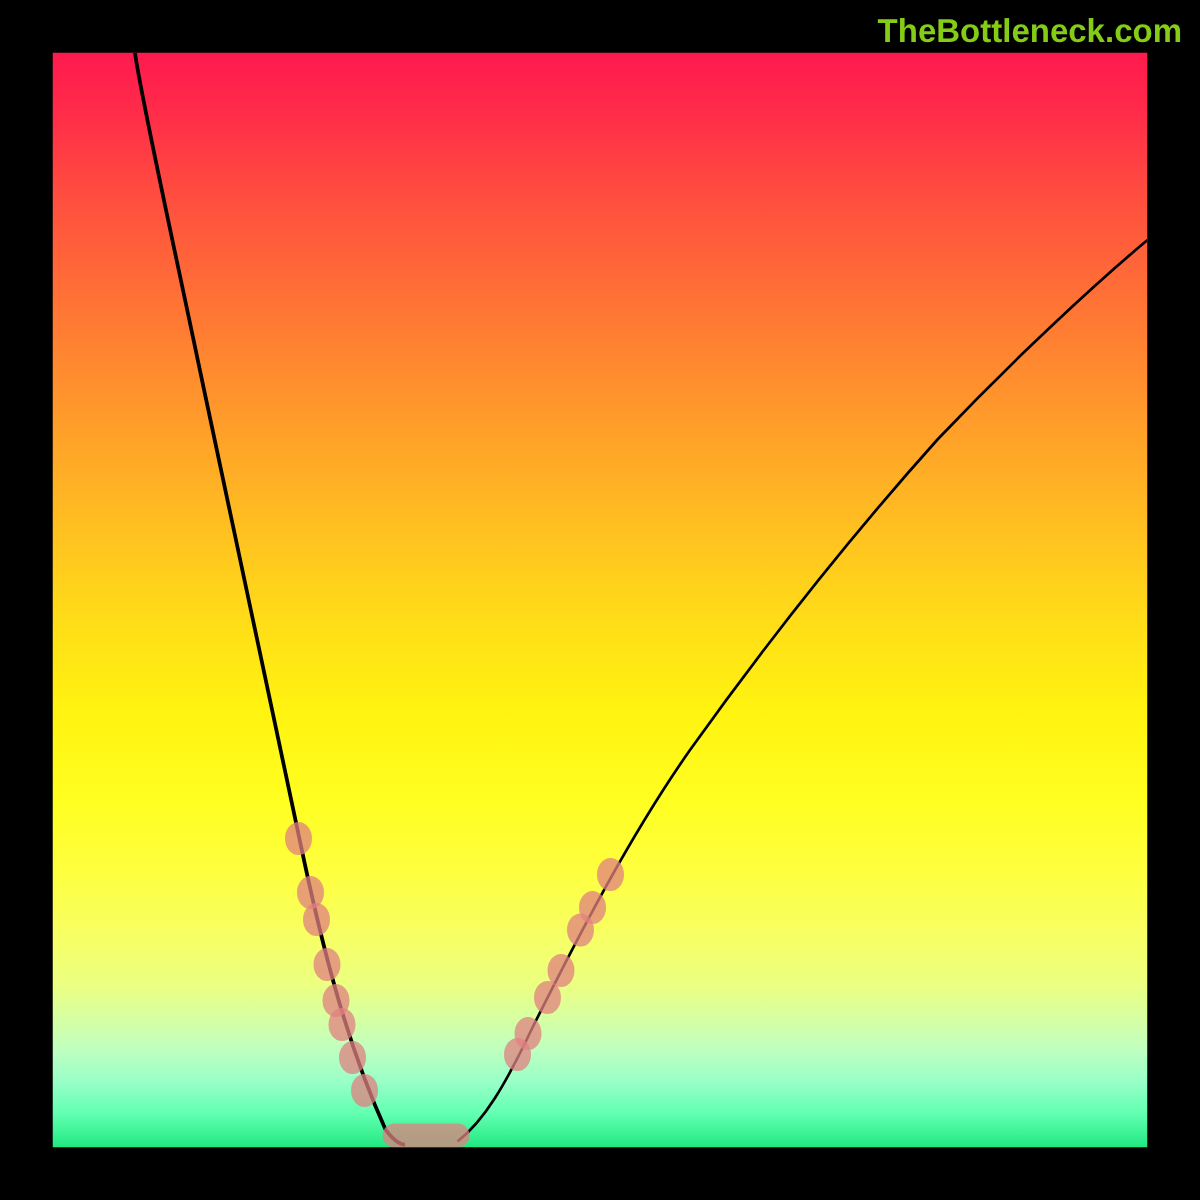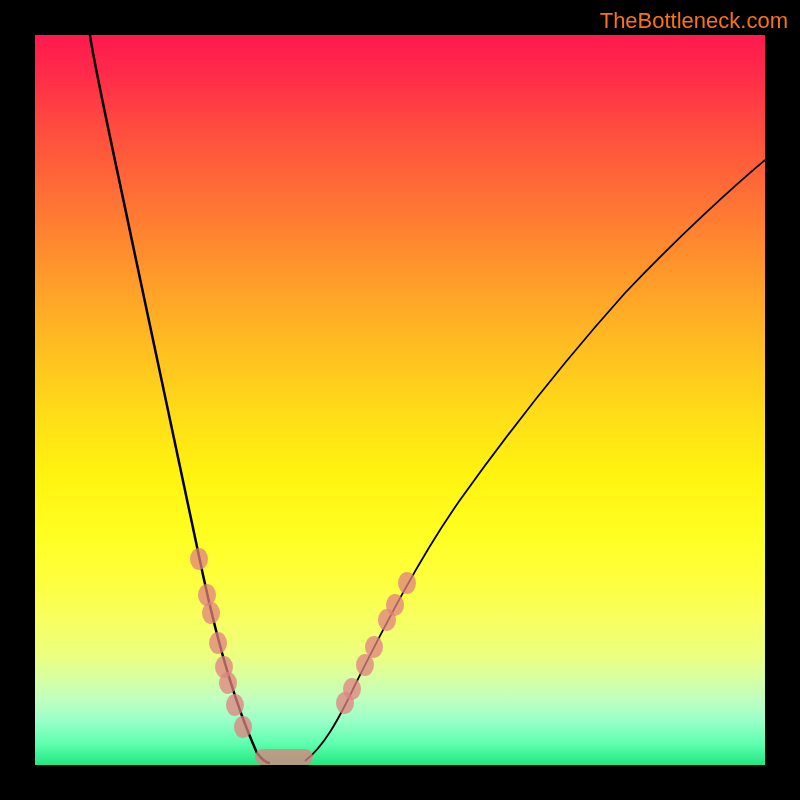--- a/index.html
+++ b/index.html
@@ -11,23 +11,24 @@
       width: 800px;
       height: 800px;
       background: #000;
       position: relative;
       font-family: Arial, sans-serif;
     }
     .watermark {
       position: absolute;
       top: 8px;
       right: 12px;
-      color: #f97316;
+      color: #84cc16;
       font-size: 22px;
       z-index: 10;
+      font-weight: bold;
     }
     .chart-area {
       position: absolute;
       top: 35px;
       left: 35px;
       width: 730px;
       height: 730px;
       overflow: hidden;
     }
     .gradient-bg {

